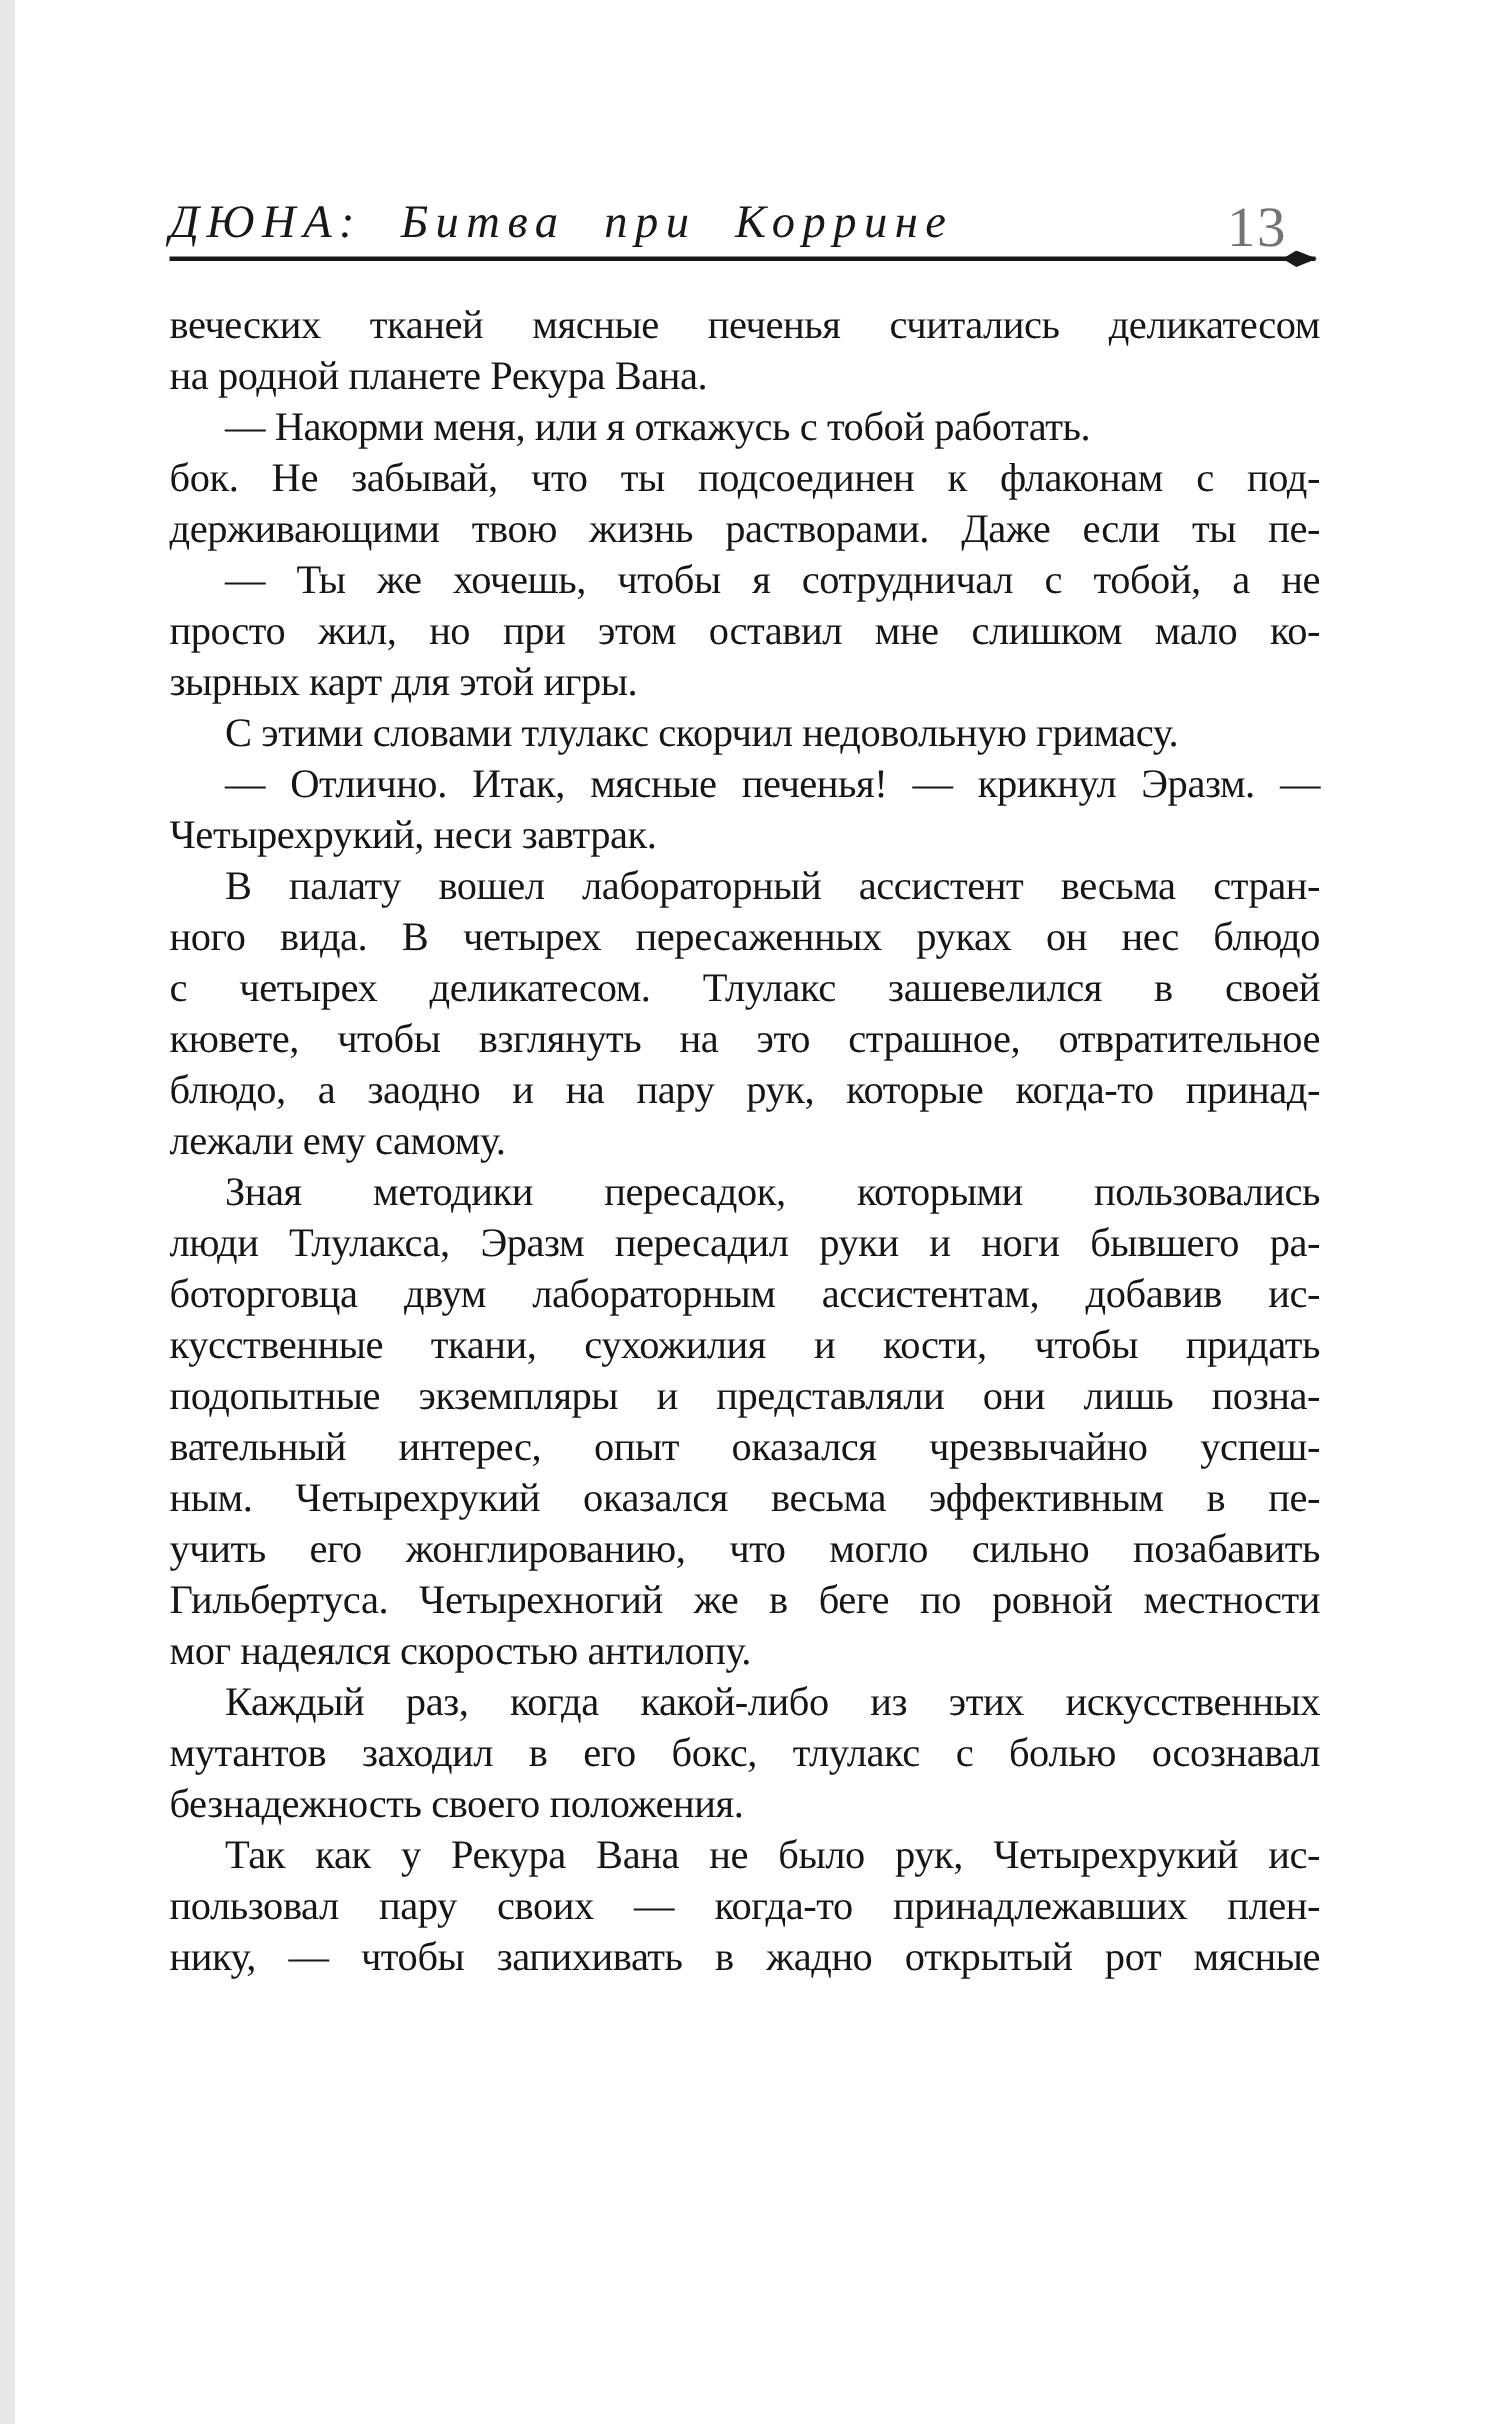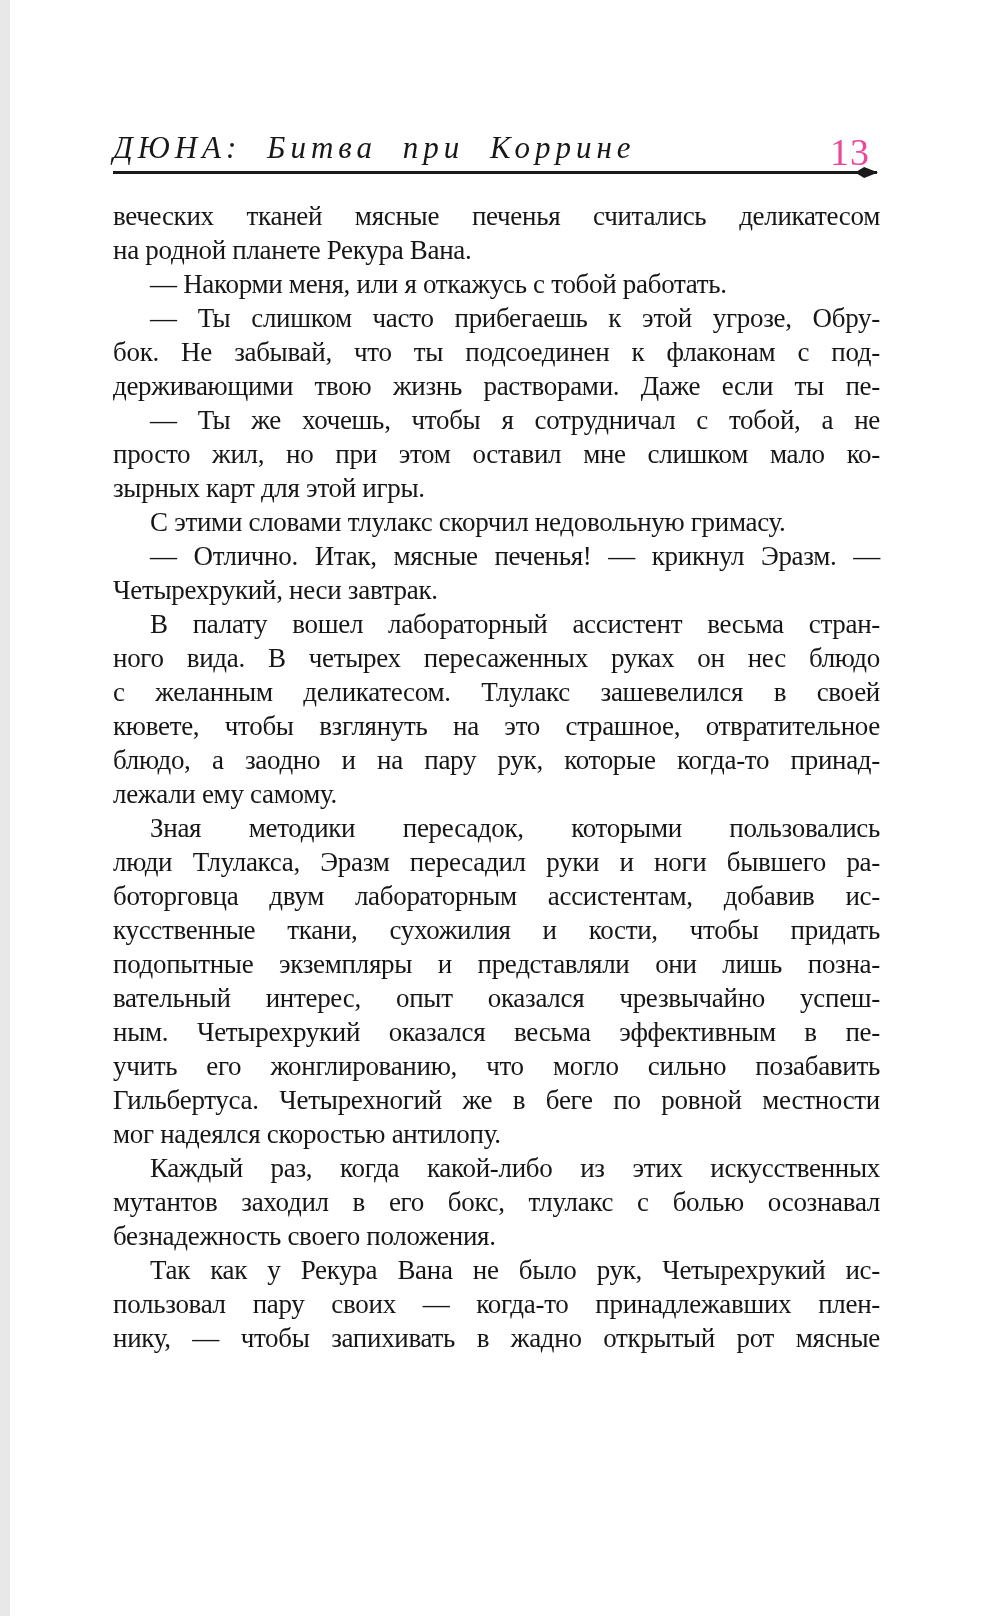--- a/index.html
+++ b/index.html
@@ -24,26 +24,26 @@
     font-style: italic;
     font-size: 31px;
     line-height: 36px;
     letter-spacing: 5px;
     word-spacing: 13px;
     white-space: nowrap;
     color: #181818;
   }
   .page-number {
     position: absolute;
-    right: 140px;
+    right: 152px;
     top: 133px;
     font-size: 38px;
     line-height: 38px;
     letter-spacing: 1px;
-    color: #ec4899;
+    color: #737373;
   }
   .header-rule {
     position: absolute;
     left: 103px;
     top: 171px;
     width: 764px;
     height: 3px;
     background: #1a1a1a;
   }
   .diamond {
@@ -87,32 +87,31 @@
   </header>
 
   <div class="header-rule">
     <span class="diamond"></span>
   </div>
 
   <main class="page-body">
       <div class="line">веческих тканей мясные печенья считались деликатесом</div>
       <div class="line para-end">на родной планете Рекура Вана.</div>
       <div class="line indent para-end">— Накорми меня, или я откажусь с тобой работать.</div>
-      <div class="line indent">— Ты слишком часто прибегаешь к этой угрозе, Обру-</div>
       <div class="line">бок. Не забывай, что ты подсоединен к флаконам с под-</div>
       <div class="line">держивающими твою жизнь растворами. Даже если ты пе-</div>
       <div class="line indent">— Ты же хочешь, чтобы я сотрудничал с тобой, а не</div>
       <div class="line">просто жил, но при этом оставил мне слишком мало ко-</div>
       <div class="line para-end">зырных карт для этой игры.</div>
       <div class="line indent para-end">С этими словами тлулакс скорчил недовольную гримасу.</div>
       <div class="line indent">— Отлично. Итак, мясные печенья! — крикнул Эразм. —</div>
       <div class="line para-end">Четырехрукий, неси завтрак.</div>
       <div class="line indent">В палату вошел лабораторный ассистент весьма стран-</div>
       <div class="line">ного вида. В четырех пересаженных руках он нес блюдо</div>
-      <div class="line">с желанным деликатесом. Тлулакс зашевелился в своей</div>
+      <div class="line">с четырех деликатесом. Тлулакс зашевелился в своей</div>
       <div class="line">кювете, чтобы взглянуть на это страшное, отвратительное</div>
       <div class="line">блюдо, а заодно и на пару рук, которые когда-то принад-</div>
       <div class="line para-end">лежали ему самому.</div>
       <div class="line indent">Зная методики пересадок, которыми пользовались</div>
       <div class="line">люди Тлулакса, Эразм пересадил руки и ноги бывшего ра-</div>
       <div class="line">боторговца двум лабораторным ассистентам, добавив ис-</div>
       <div class="line">кусственные ткани, сухожилия и кости, чтобы придать</div>
       <div class="line">подопытные экземпляры и представляли они лишь позна-</div>
       <div class="line">вательный интерес, опыт оказался чрезвычайно успеш-</div>
       <div class="line">ным. Четырехрукий оказался весьма эффективным в пе-</div>

